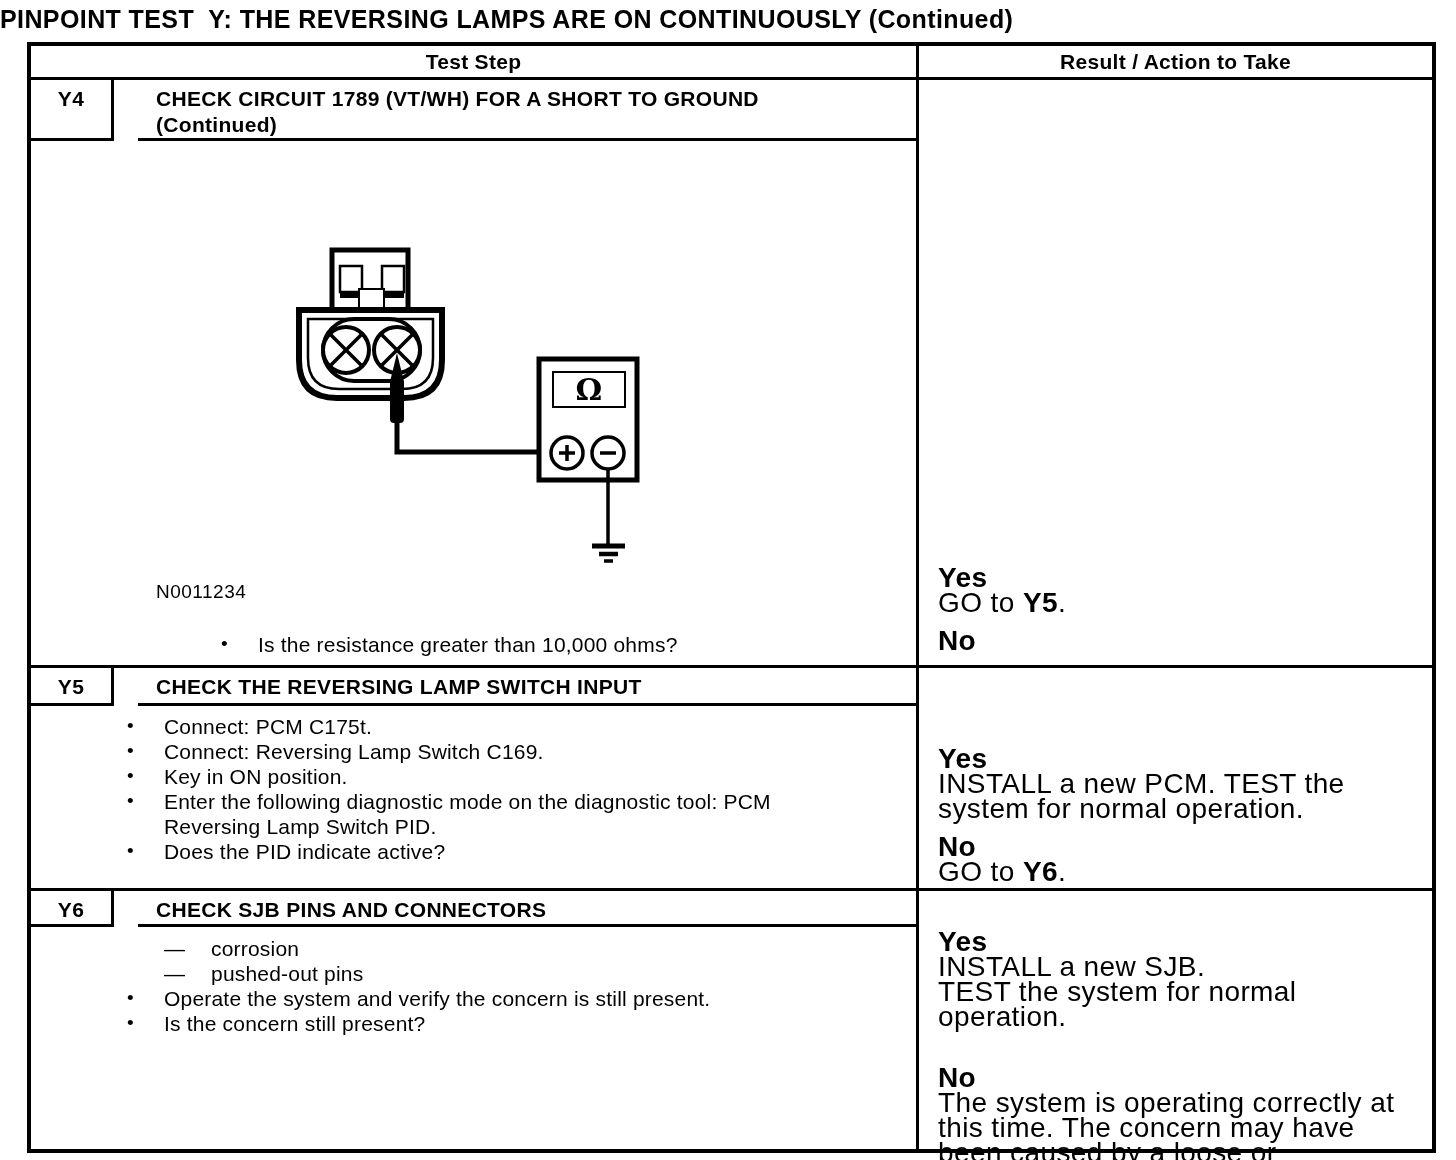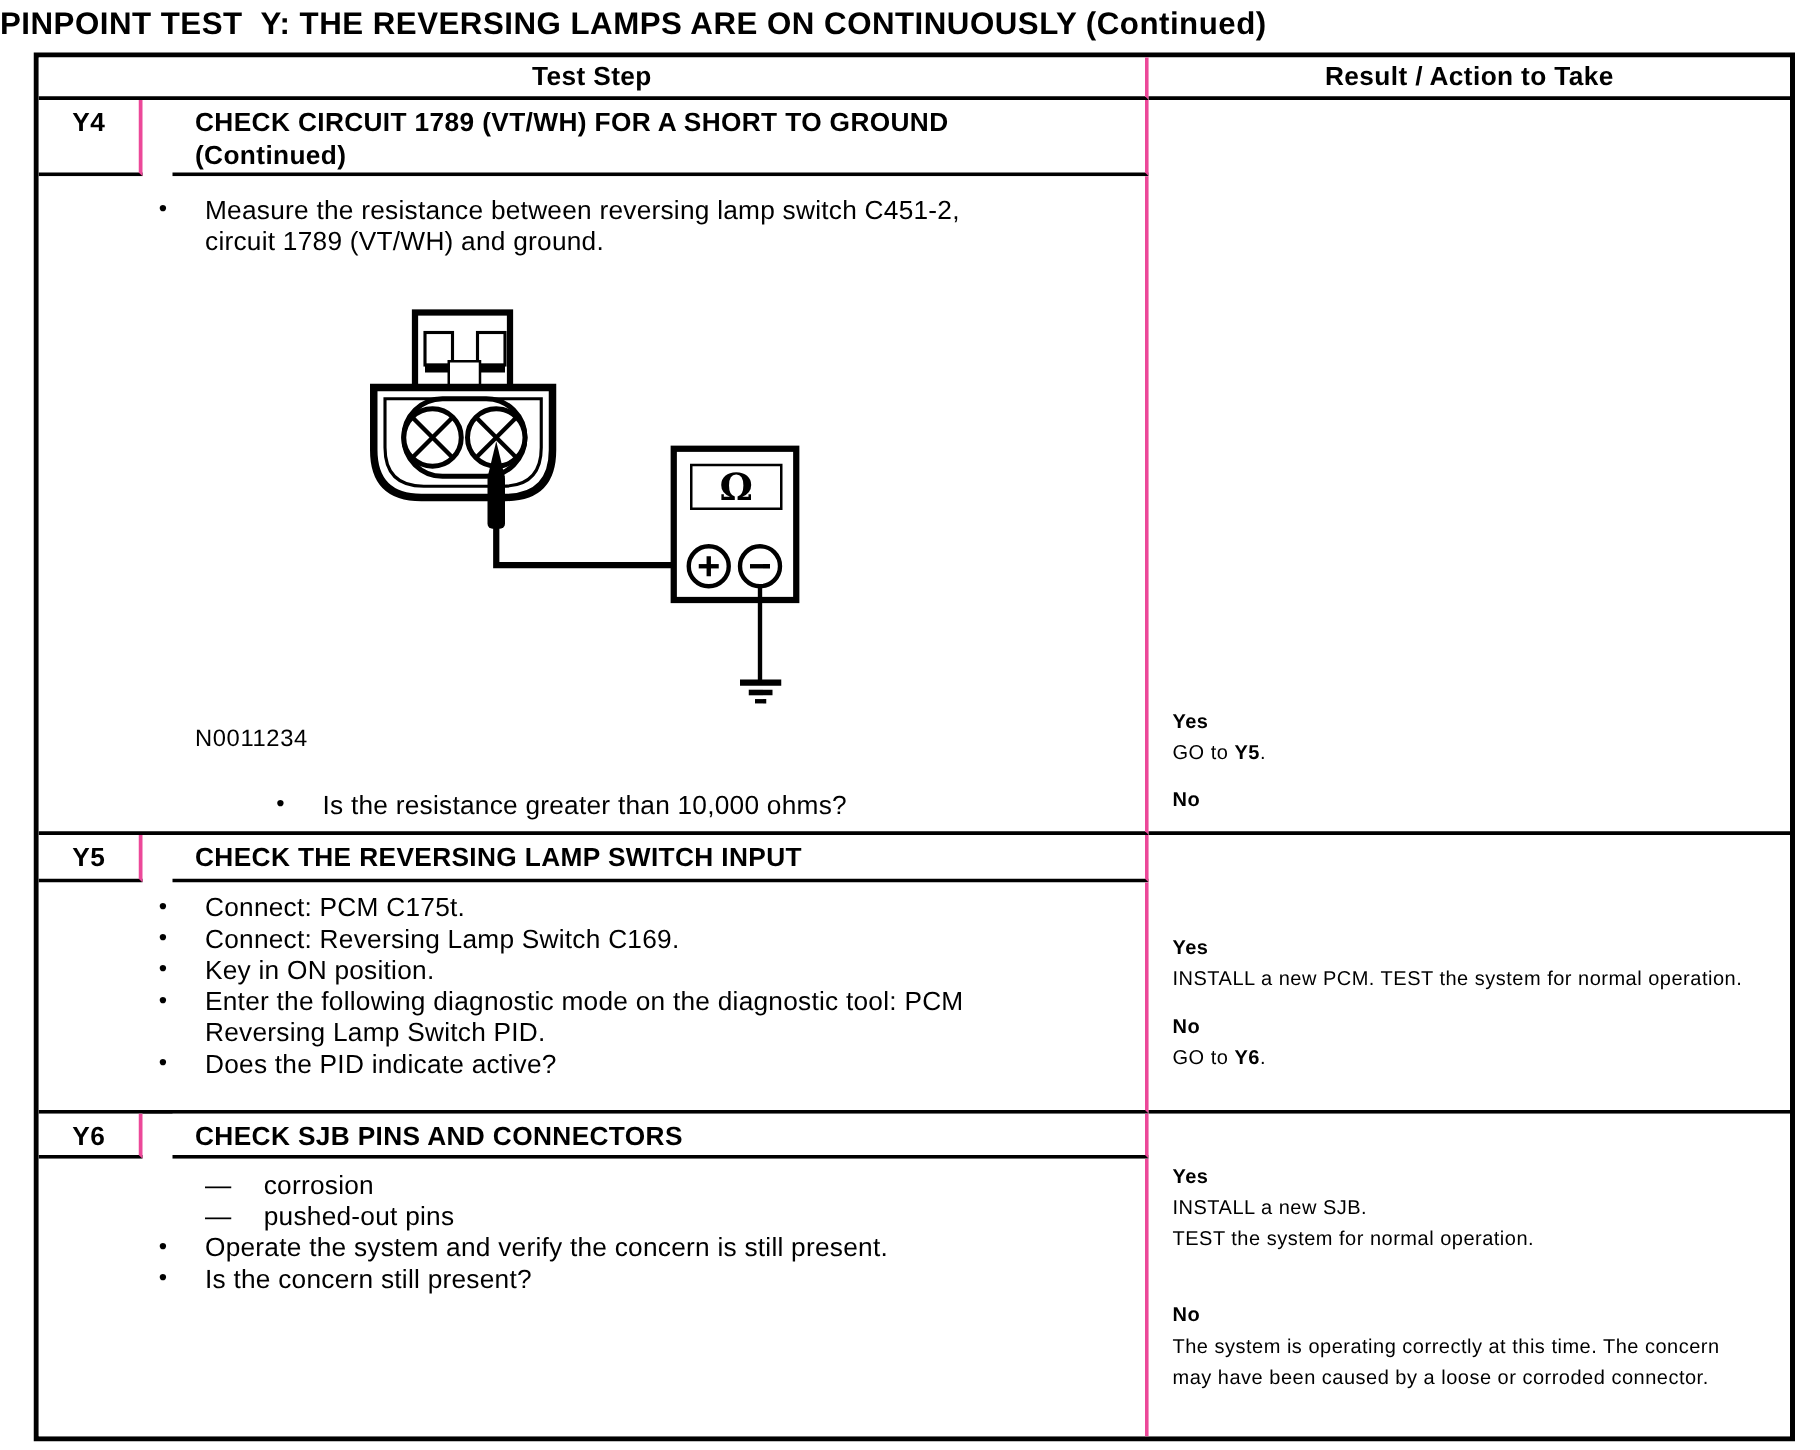--- a/index.html
+++ b/index.html
@@ -21,21 +21,21 @@
     position:absolute; left:27px; top:42px;
     width:1409px; height:1111px;
     border:4px solid #000;
     display:grid;
     grid-template-columns:83px 805px 1fr;
     grid-template-rows:34px 61px 527px 38px 185px 36px 1fr;
     background:#fff;
   }
 
   .cell { position:relative; background:#fff; }
-  .br { border-right:3px solid #ec4899; }
+  .br { border-right:3px solid #000000; }
   .bb { border-bottom:3px solid #000; }
 
   .col-head {
     display:flex; align-items:center; justify-content:center;
     font-weight:bold; font-size:21px; letter-spacing:0.3px;
   }
 
   .id-cell {
     font-weight:bold; font-size:21px; text-align:center;
     padding-top:7px; letter-spacing:0.3px;
@@ -59,21 +59,21 @@
   .w660 { max-width:700px; }
   .w700 { max-width:745px; }
 
   .y4-body .first-instruction { padding-top:15px; }
   .figure-wrap { position:absolute; left:260px; top:105px; width:370px; height:330px; }
   .figure-label { position:absolute; left:125px; top:440px; font-size:19px; letter-spacing:0.5px; }
   .y4-question { position:absolute; left:94px; bottom:8px; }
 
   .result-cell {
     display:flex; flex-direction:column;
-    font-size:16px; line-height:25px; letter-spacing:0.4px;
+    font-size:28px; line-height:25px; letter-spacing:0.4px;
     padding-left:19px; padding-right:26px;
   }
   .result-cell .lbl { font-weight:bold; }
   .result-cell .no-lbl { margin-top:13px; }
   .result-cell p { max-width:460px; }
   .bold-ref { font-weight:bold; }
 
   .y4-result { justify-content:flex-end; padding-bottom:12px; }
   .y5-result { padding-top:78px; }
   .y6-result { padding-top:38px; }
@@ -98,23 +98,20 @@
     <span>Result / Action to Take</span>
   </div>
 
   <div class="cell br bb id-cell" style="grid-column:1; grid-row:2;">Y4</div>
   <div class="cell br bb title-cell" style="grid-column:2; grid-row:2;">
     <div>CHECK CIRCUIT 1789 (VT/WH) FOR A SHORT TO GROUND</div>
     <div>(Continued)</div>
   </div>
 
   <div class="cell br bb body-cell y4-body" style="grid-column:1/3; grid-row:3;">
-    <div class="bullets first-instruction w660">
-      <div class="bullet">Measure the resistance between reversing lamp switch C451-2, circuit 1789 (VT/WH) and ground.</div>
-    </div>
 
     <div class="figure-wrap">
       <svg width="370" height="330" viewBox="0 0 370 330">
 
         <g stroke="#000" fill="none">
           <rect x="41" y="4" width="76" height="60" fill="#fff" stroke-width="5"></rect>
           <rect x="49" y="20" width="22" height="26" stroke-width="2.5"></rect>
           <rect x="91" y="20" width="22" height="26" stroke-width="2.5"></rect>
           <rect x="49" y="45" width="22" height="7" fill="#000" stroke="none"></rect>
           <rect x="91" y="45" width="22" height="7" fill="#000" stroke="none"></rect>

